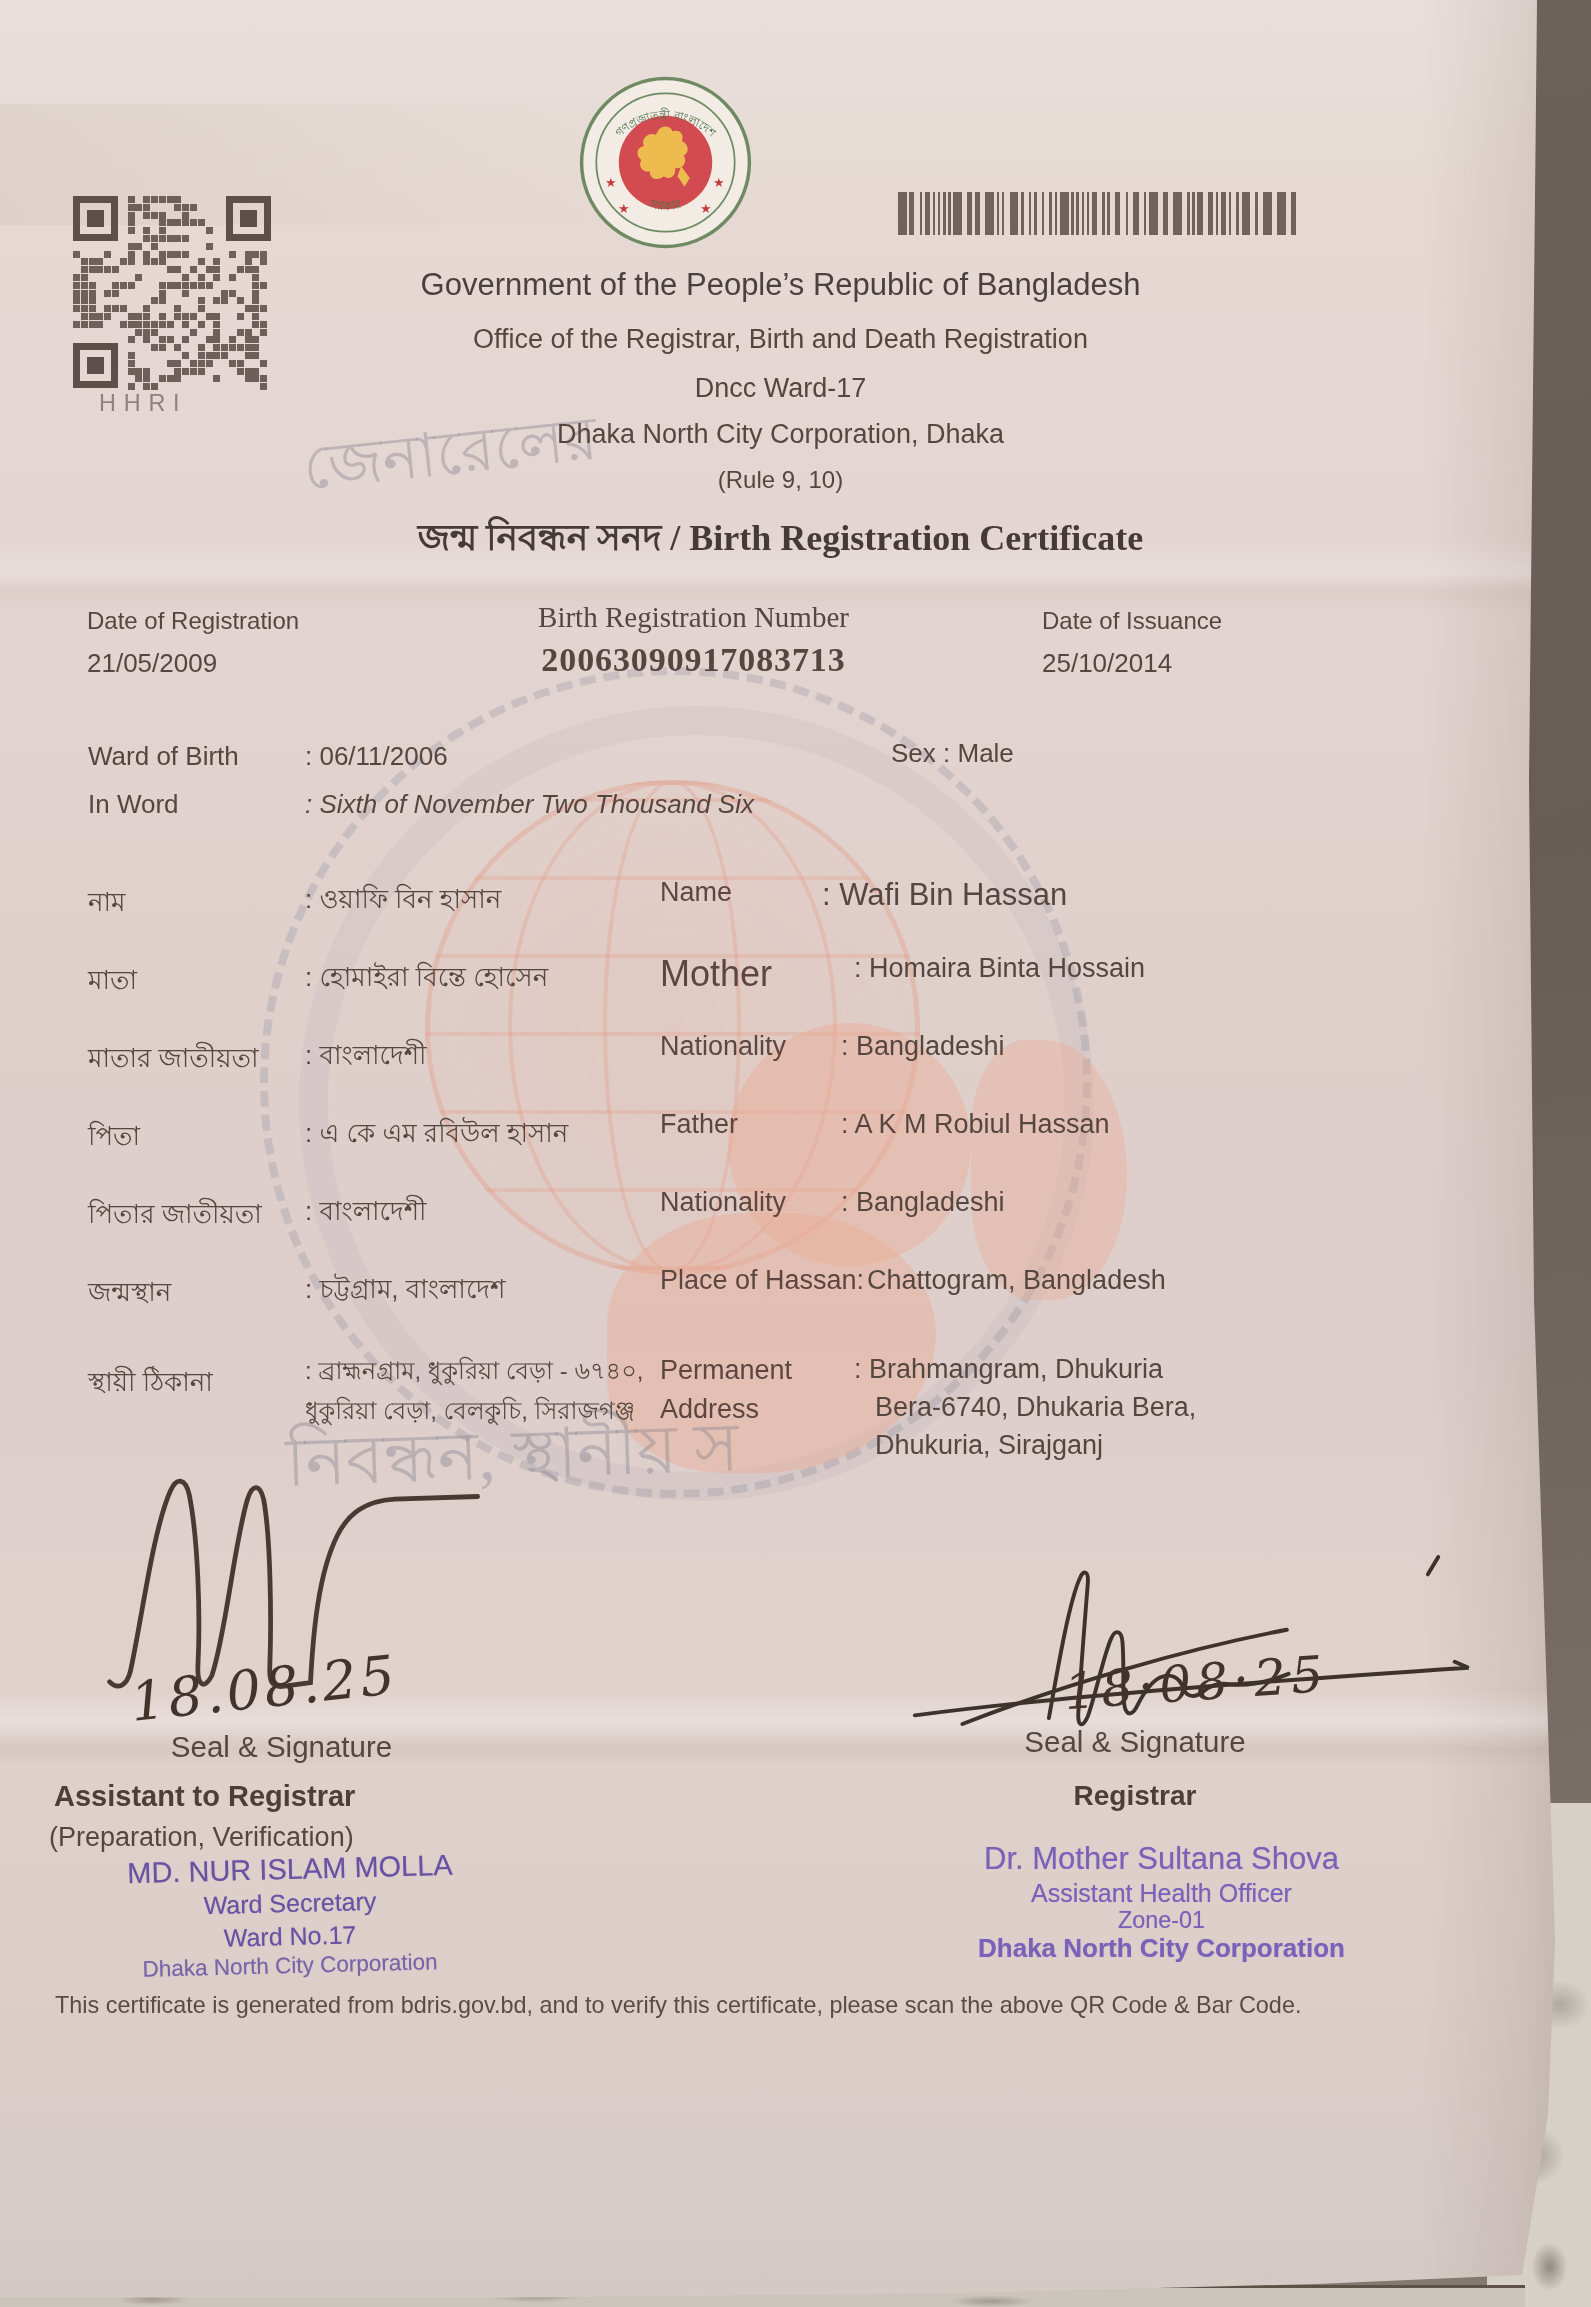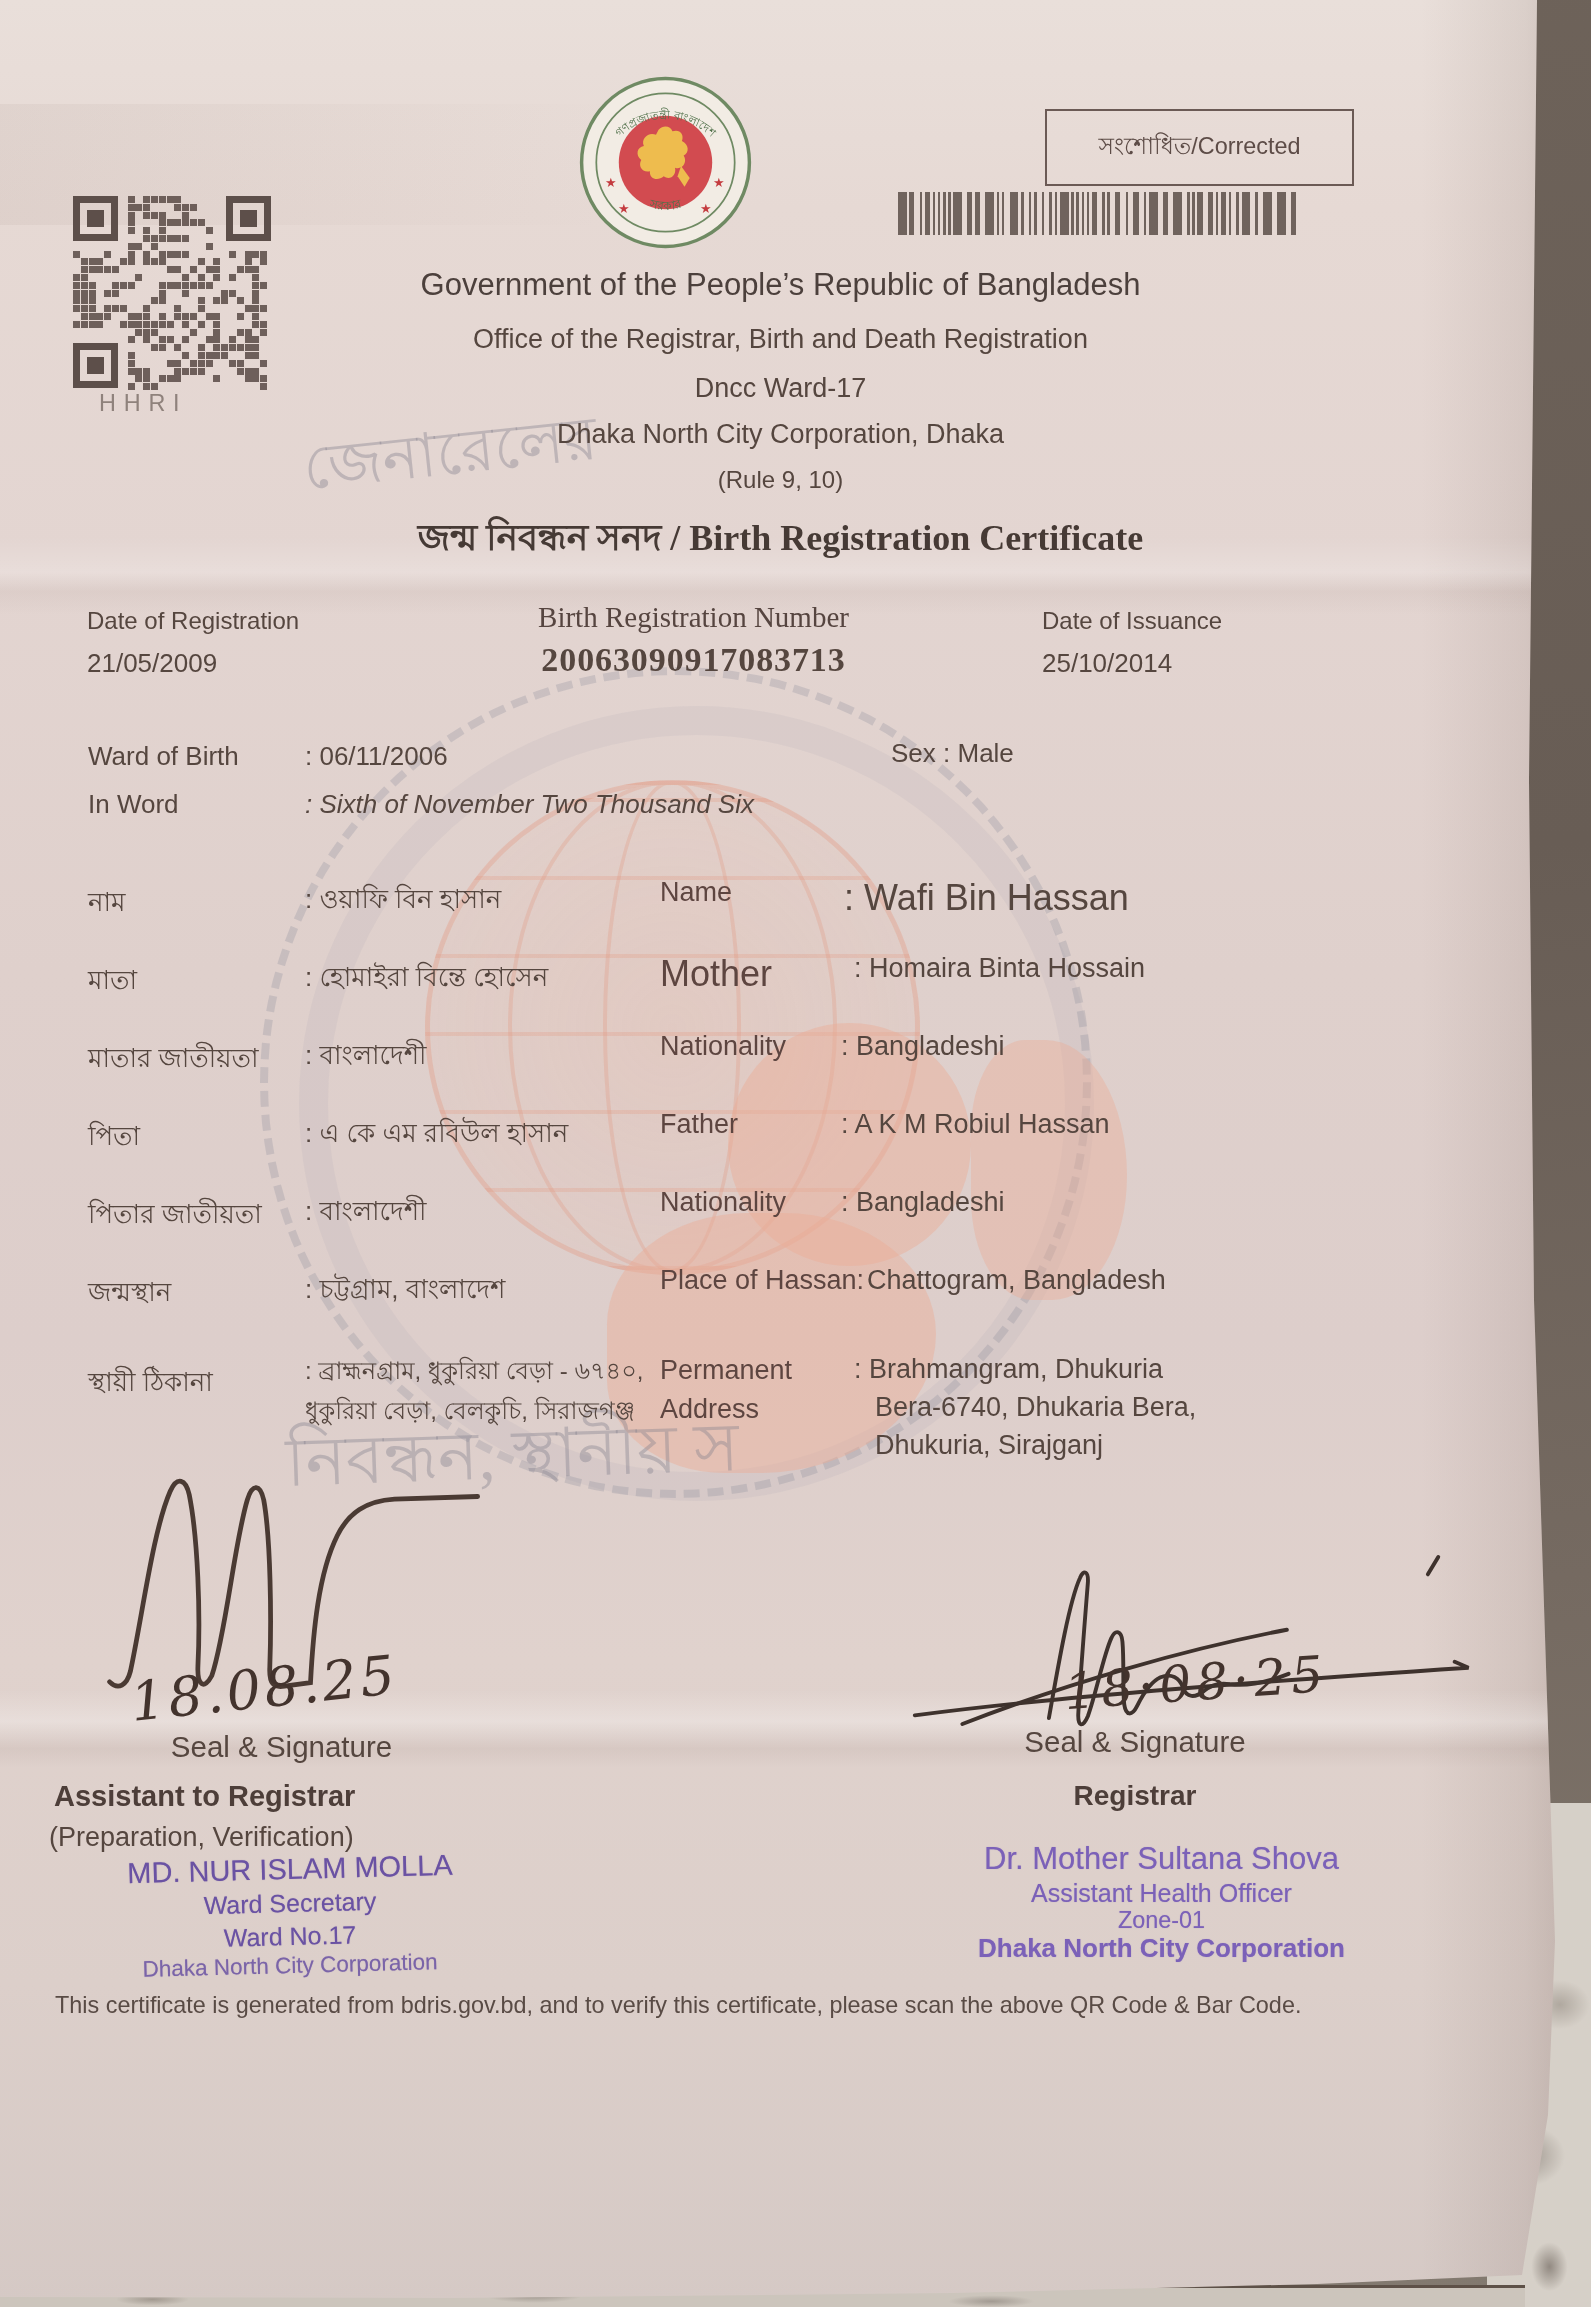--- a/index.html
+++ b/index.html
@@ -84,23 +84,20 @@
   <div class="wm wm-globe">
     <div class="wm-merid" style="left:78px;top:-5.2px;width:321px;height:485px;"></div>
     <div class="wm-merid" style="left:173px;top:-5.2px;width:130px;height:485px;"></div>
   </div>
   <div class="wm wm-blob" style="left:728px;top:1023px;width:243px;height:243px;"></div>
   <div class="wm wm-blob" style="left:607px;top:1213px;width:329px;height:260px;border-radius:48% 52% 60% 40%;"></div>
   <div class="wm wm-blob" style="left:971px;top:1040px;width:156px;height:260px;border-radius:40% 60% 55% 45%;background:rgba(236,173,150,.40);"></div>
   <div class="wm wm-text" style="left:303px;top:406px;font-size:61px;transform:rotate(-6deg);">জেনারেলের</div>
   <div class="wm wm-text" style="left:286px;top:1402px;font-size:68px;transform:rotate(-2deg);">নিবন্ধন, স্থানীয় স</div>
 
-  <div class="corrected">
-    <span>সংশোধিত/Corrected</span>
-  </div>
 
   <div class="qr" id="qr">
     <span class="finder" style="left:0;top:0;">
         <i></i>
       </span>
     <span class="finder" style="right:0;top:0;">
         <i></i>
       </span>
     <span class="finder" style="left:0;bottom:0;">
         <i></i>
@@ -427,21 +424,21 @@
 
   <div class="t" style="left:88px;top:741px;font-size:26px;">Ward of Birth</div>
   <div class="t" style="left:305px;top:741px;font-size:26px;">: 06/11/2006</div>
   <div class="t" style="left:891px;top:738px;font-size:26px;">Sex : Male</div>
   <div class="t" style="left:88px;top:789px;font-size:26px;">In Word</div>
   <div class="t" style="left:305px;top:789px;font-size:26px;font-style:italic;">: Sixth of November  Two Thousand Six</div>
 
   <div class="t bn" style="left:88px;top:882px;font-size:26px;">নাম</div>
   <div class="t bn" style="left:305px;top:879px;font-size:26px;">: ওয়াফি বিন হাসান</div>
   <div class="t" style="left:660px;top:877px;font-size:27px;color:#5d4540;">Name</div>
-  <div class="t" style="left:844px;top:877px;font-size:36px;">: Wafi Bin Hassan</div>
+  <div class="t" style="left:822px;top:877px;font-size:31px;">: Wafi Bin Hassan</div>
 
   <div class="t bn" style="left:88px;top:960px;font-size:26px;">মাতা</div>
   <div class="t bn" style="left:305px;top:957px;font-size:26px;">: হোমাইরা বিন্তে হোসেন</div>
   <div class="t" style="left:660px;top:953px;font-size:36px;color:#5d4540;">Mother</div>
   <div class="t" style="left:854px;top:953px;font-size:27px;">: Homaira Binta Hossain</div>
 
   <div class="t bn" style="left:88px;top:1038px;font-size:26px;">মাতার জাতীয়তা</div>
   <div class="t bn" style="left:305px;top:1035px;font-size:26px;">: বাংলাদেশী</div>
   <div class="t" style="left:660px;top:1031px;font-size:27px;color:#5d4540;">Nationality</div>
   <div class="t" style="left:841px;top:1031px;font-size:27px;">: Bangladeshi</div>

